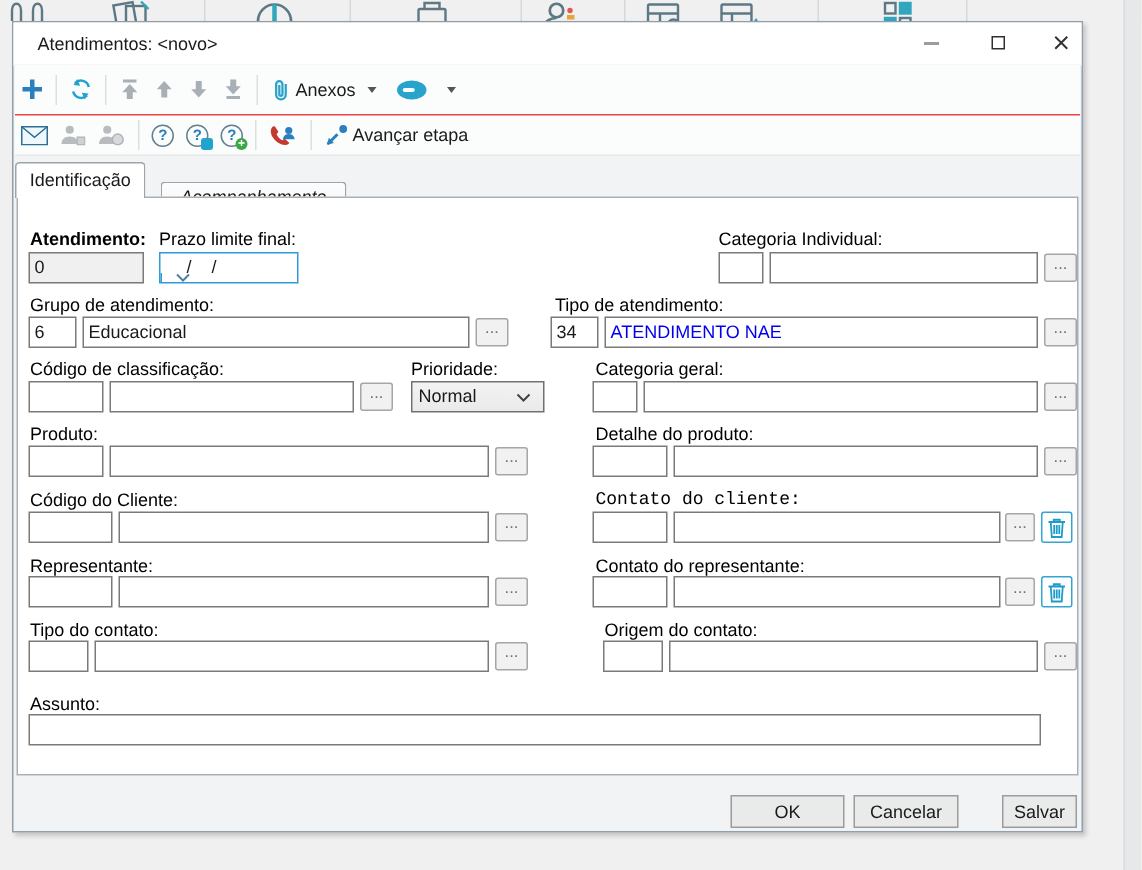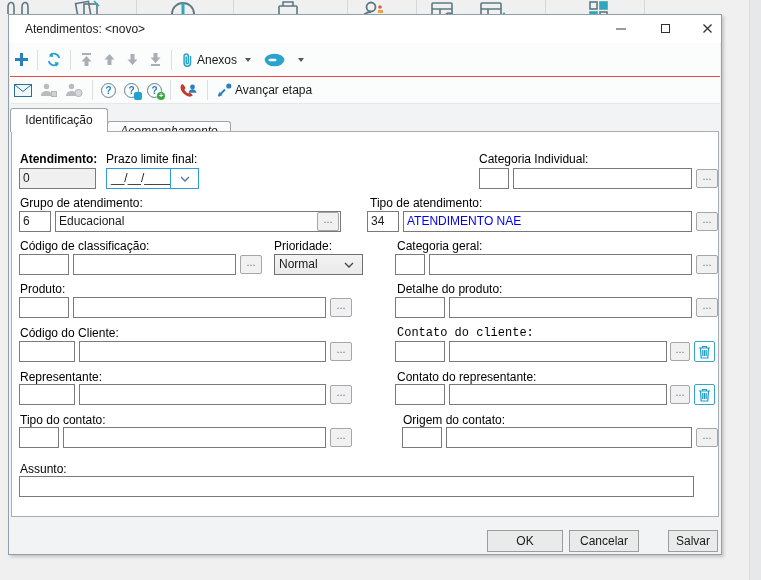--- a/index.html
+++ b/index.html
@@ -240,46 +240,46 @@
       <div class="titem">
         <svg width="16" height="15" viewBox="0 0 16 15">
           <circle cx="12.8" cy="3" r="2.6" fill="#2a7fbf"></circle>
           <path d="M2.5 13L9 6.5" stroke="#2a7fbf" stroke-width="2" fill="none"></path>
           <path d="M2 13.5l1.2-4.6 3.4 3.4z" fill="#2a7fbf"></path>
           </svg>
         <span class="tlabel">Avançar etapa</span>
         </div>
     </div>
 
-    <div class="tab active" style="left:1px;width:98px;">
+    <div class="tab active" style="left:1px;width:87px;">
       <span>Identificação</span></div>
     <div class="tab idle" style="left:98px;width:124px;">
       <span>Acompanhamento</span></div>
 
     <div class="panel">
 
       <div class="lbl b" style="left:8px;top:20px;">Atendimento:</div>
       <div class="fld dis" style="left:7px;top:36px;width:77px;">0</div>
       <div class="lbl" style="left:94px;top:20px;">Prazo limite final:</div>
-      <div class="combo focus" style="left:94px;top:36px;width:93px;">
+      <div class="combo focus" style="left:94px;top:36px;width:93px;flex-direction:column;">
         <span class="ctext">__/__/____</span>
         <span class="cbtn">
           <svg width="10" height="6" viewBox="0 0 10 6">
             <path d="M1 1l4 4 4-4" fill="none" stroke="#4f7e9e" stroke-width="1.3"></path>
             </svg>
           </span>
         </div>
       <div class="lbl" style="left:467px;top:20px;">Categoria Individual:</div>
       <div class="fld" style="left:467px;top:36px;width:30px;"></div>
       <div class="fld" style="left:501px;top:36px;width:179px;"></div>
       <div class="dots" style="left:684px;top:37px;">...</div>
 
       <div class="lbl" style="left:8px;top:64px;">Grupo de atendimento:</div>
       <div class="fld" style="left:7px;top:79px;width:32px;">6</div>
-      <div class="fld" style="left:43px;top:79px;width:286px;">Educacional</div>
+      <div class="fld" style="left:43px;top:79px;width:258px;">Educacional</div>
       <div class="dots" style="left:305px;top:80px;">...</div>
       <div class="lbl" style="left:358px;top:64px;">Tipo de atendimento:</div>
       <div class="fld" style="left:355px;top:79px;width:32px;">34</div>
       <div class="fld blue" style="left:391px;top:79px;width:289px;">ATENDIMENTO NAE</div>
       <div class="dots" style="left:684px;top:80px;">...</div>
 
       <div class="lbl" style="left:8px;top:107px;">Código de classificação:</div>
       <div class="fld" style="left:7px;top:122px;width:50px;"></div>
       <div class="fld" style="left:61px;top:122px;width:163px;"></div>
       <div class="dots" style="left:228px;top:123px;">...</div>

